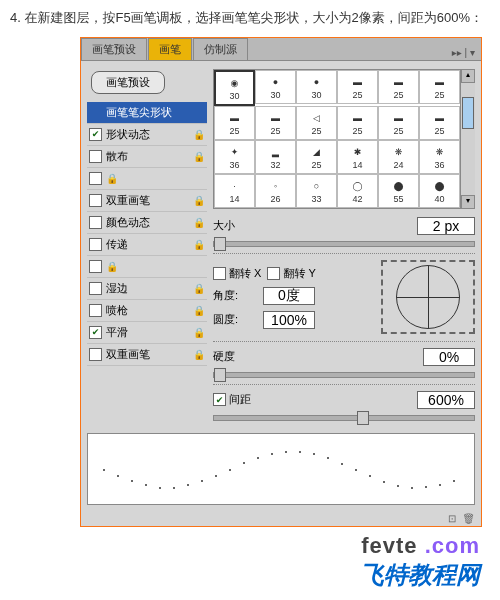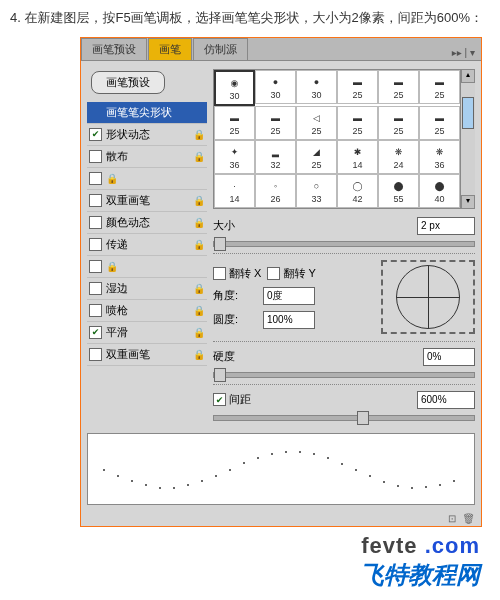--- a/index.html
+++ b/index.html
@@ -25,36 +25,36 @@
 .brush-grid{display:grid;grid-template-columns:repeat(6,1fr);gap:0;border:1px solid #888;background:#fff;position:relative}
 .brush-cell{border:1px solid #bbb;height:32px;display:flex;flex-direction:column;align-items:center;justify-content:center;font-size:9px;color:#333;position:relative;background:#fff}
 .brush-cell.sel{border:2px solid #333}
 .brush-icon{width:16px;height:16px;display:flex;align-items:center;justify-content:center}
 .scrollbar{position:absolute;right:0;top:0;bottom:0;width:14px;background:#d0d0d0;border-left:1px solid #888}
 .sb-thumb{background:#a8cff0;border:1px solid #666;margin:14px 1px;height:30px}
 .sb-arr{height:12px;background:#c0c0c0;border:1px solid #888;font-size:8px;text-align:center}
 .prop{margin-top:8px;font-size:11px}
 .prop-row{display:flex;align-items:center;margin:6px 0}
 .prop-label{width:50px;font-size:11px}
-.prop-input{width:44px;height:16px;border:1px solid #666;background:#fff;font-size:10px;padding:0 3px;text-align:left}
+.prop-input{width:44px;height:16px;border:1px solid #666;background:#fff;font-size:14px;padding:0 3px;text-align:center}
 .slider{flex:1;height:4px;background:#b0b0b0;border:1px solid #888;position:relative;margin:2px 0}
 .slider-h{position:absolute;width:10px;height:12px;background:#d0d0d0;border:1px solid #666;top:-5px;left:0}
 .sep{border-top:1px dotted #888;margin:6px 0}
 .flip-row{display:flex;align-items:flex-start;gap:0}
 .angle-circle{border:2px dashed #666;width:90px;height:70px;margin-left:auto;position:relative;display:flex;align-items:center;justify-content:center}
 .ac-inner{width:62px;height:62px;border:1px solid #333;border-radius:50%;position:relative}
 .ac-line{position:absolute;top:50%;left:0;right:0;border-top:1px solid #333}
 .ac-vline{position:absolute;left:50%;top:0;bottom:0;border-left:1px solid #333}
 .chk-sm{width:11px;height:11px;border:1px solid #666;background:#fff;display:inline-flex;align-items:center;justify-content:center;font-size:9px;color:#1a6b1a;margin-right:3px}
 .preview{margin:6px;border:1px solid #888;background:#fff;height:70px;position:relative}
 .dot{position:absolute;width:2px;height:2px;background:#333;border-radius:50%}
 .footer{display:flex;justify-content:flex-end;padding:2px 6px;gap:6px;font-size:10px;color:#666}
 .watermark{text-align:right;padding:6px 20px 2px 0}
 .wm1{font-size:22px;color:#444;font-weight:bold;letter-spacing:1px}
-.wm1 .c{color:#1d4ed8}
+.wm1 .c{color:#8b5cf6}
 .wm2{font-size:24px;color:#0066cc;font-weight:bold;font-style:italic}
 </style>
 </head>
 <body>
 
 <div class="instruction">4. 在新建图层，按F5画笔调板，选择画笔笔尖形状，大小为2像素，间距为600%：</div>
 
 <div class="panel-wrap">
 <div class="panel">
   <div class="tabs">

